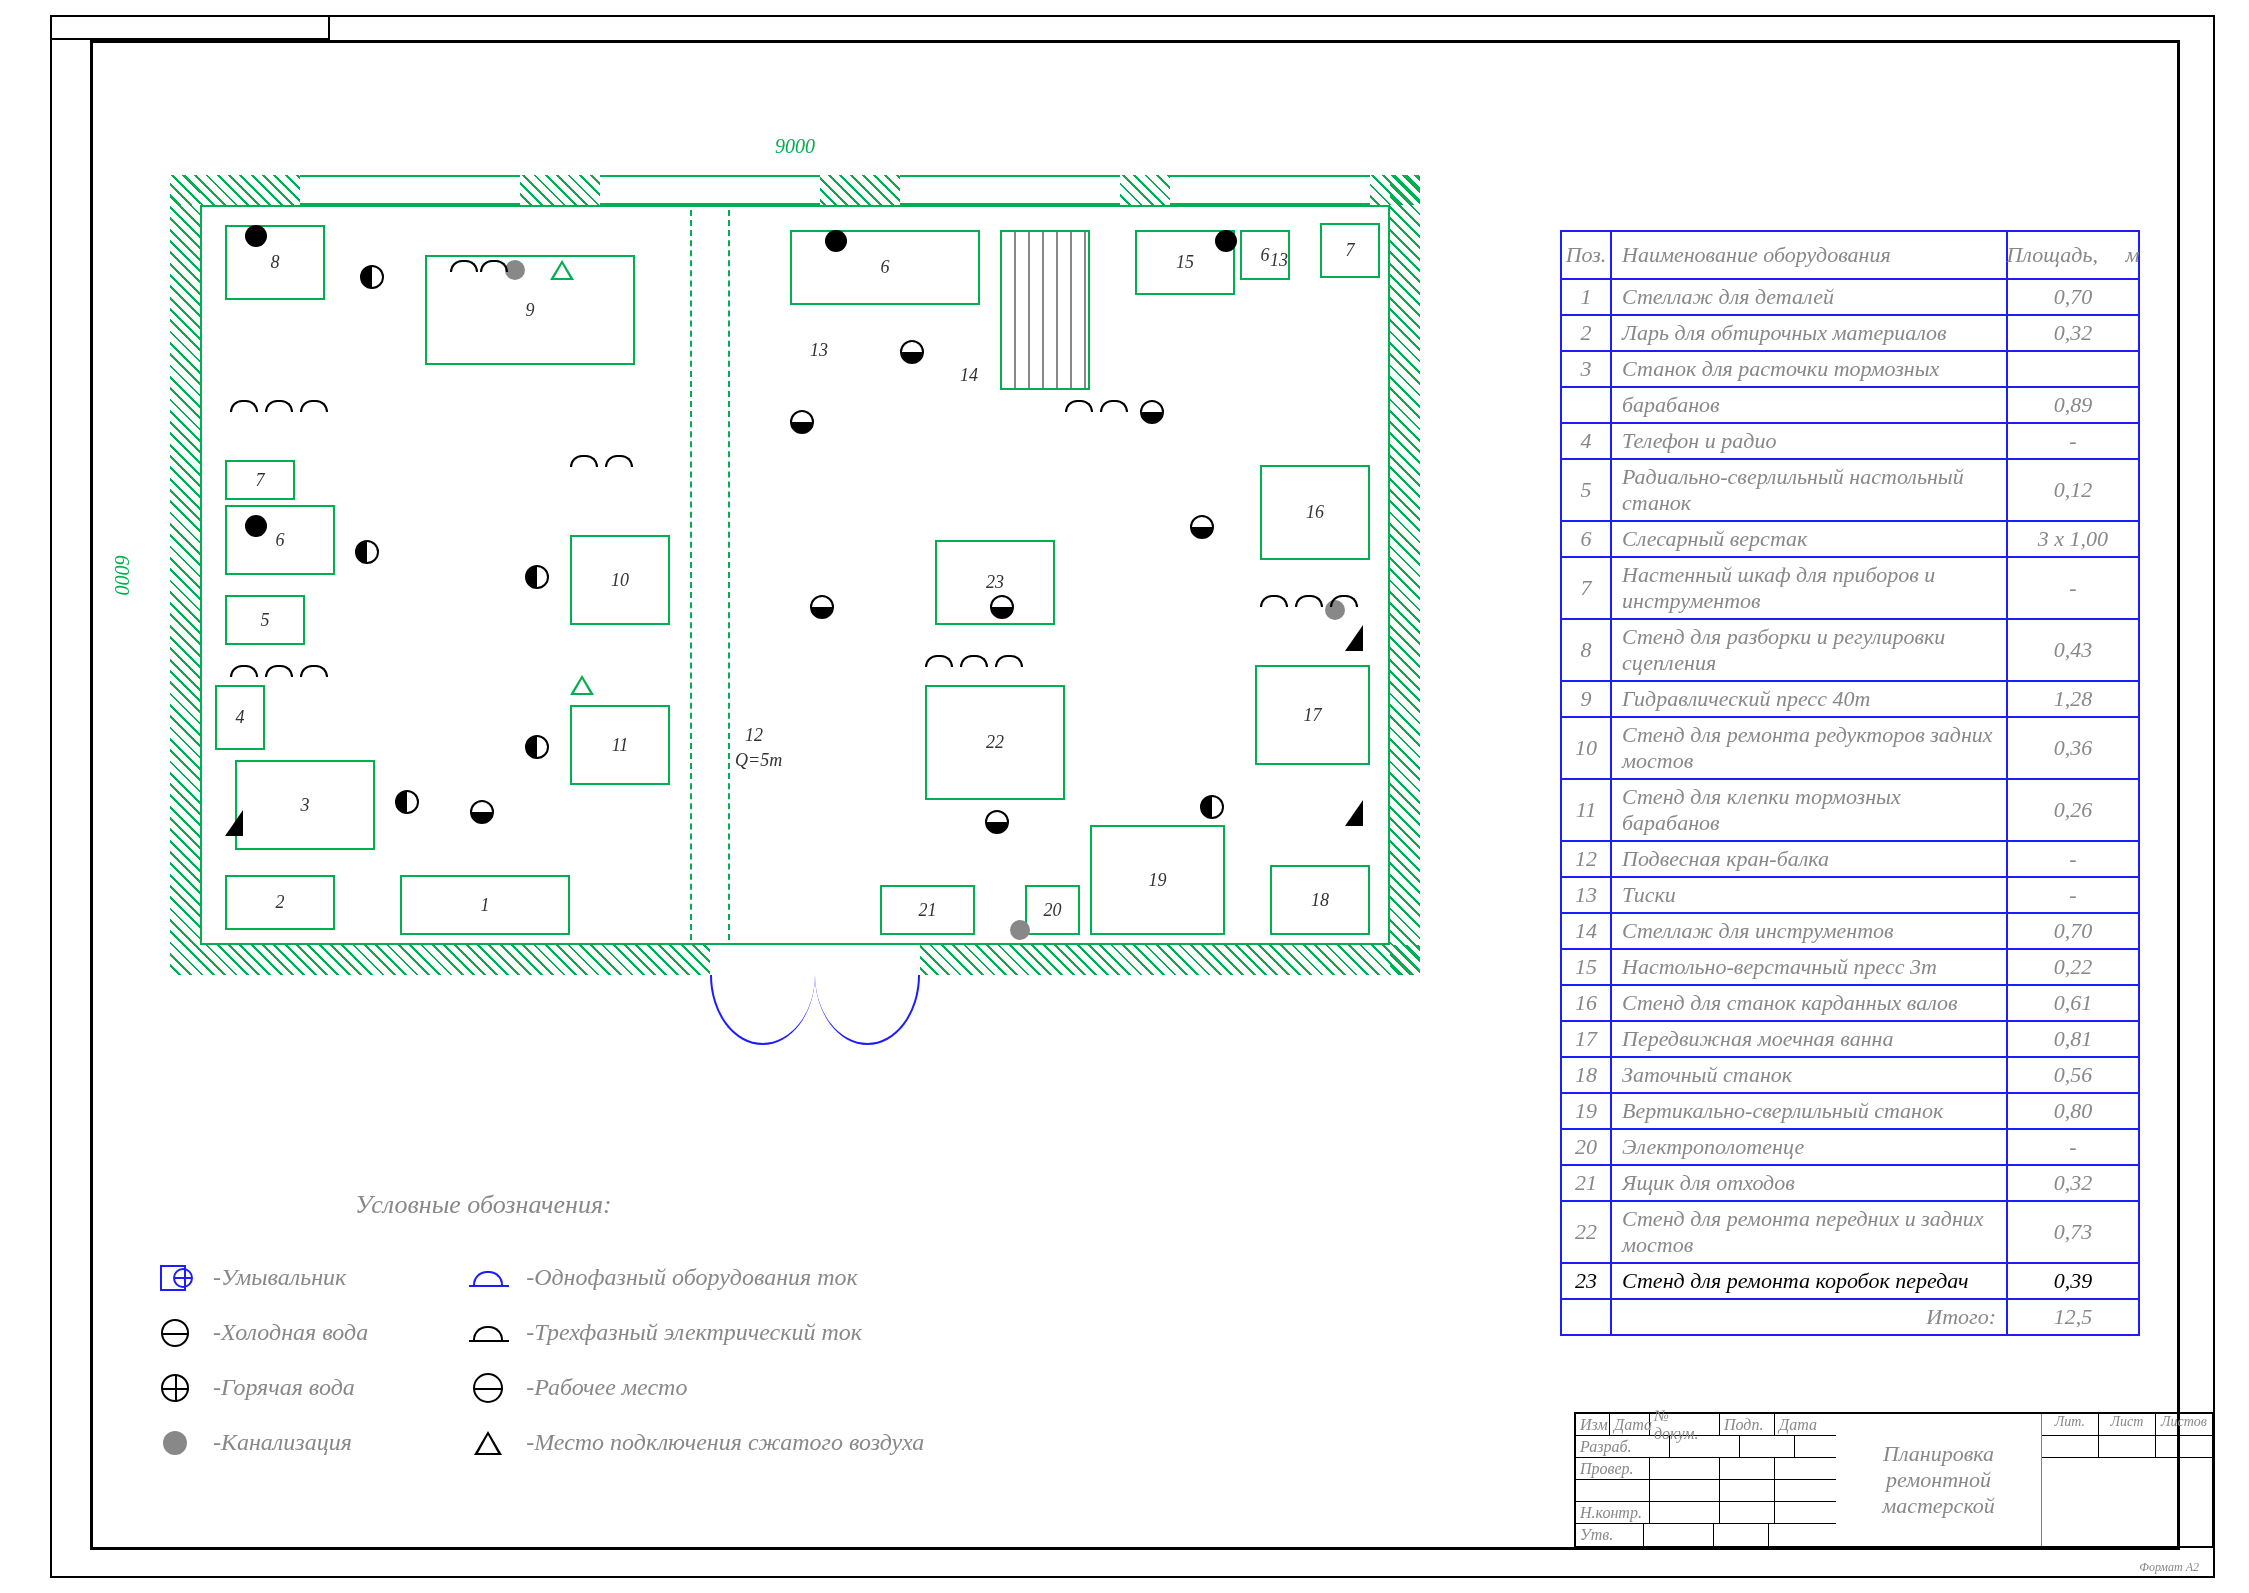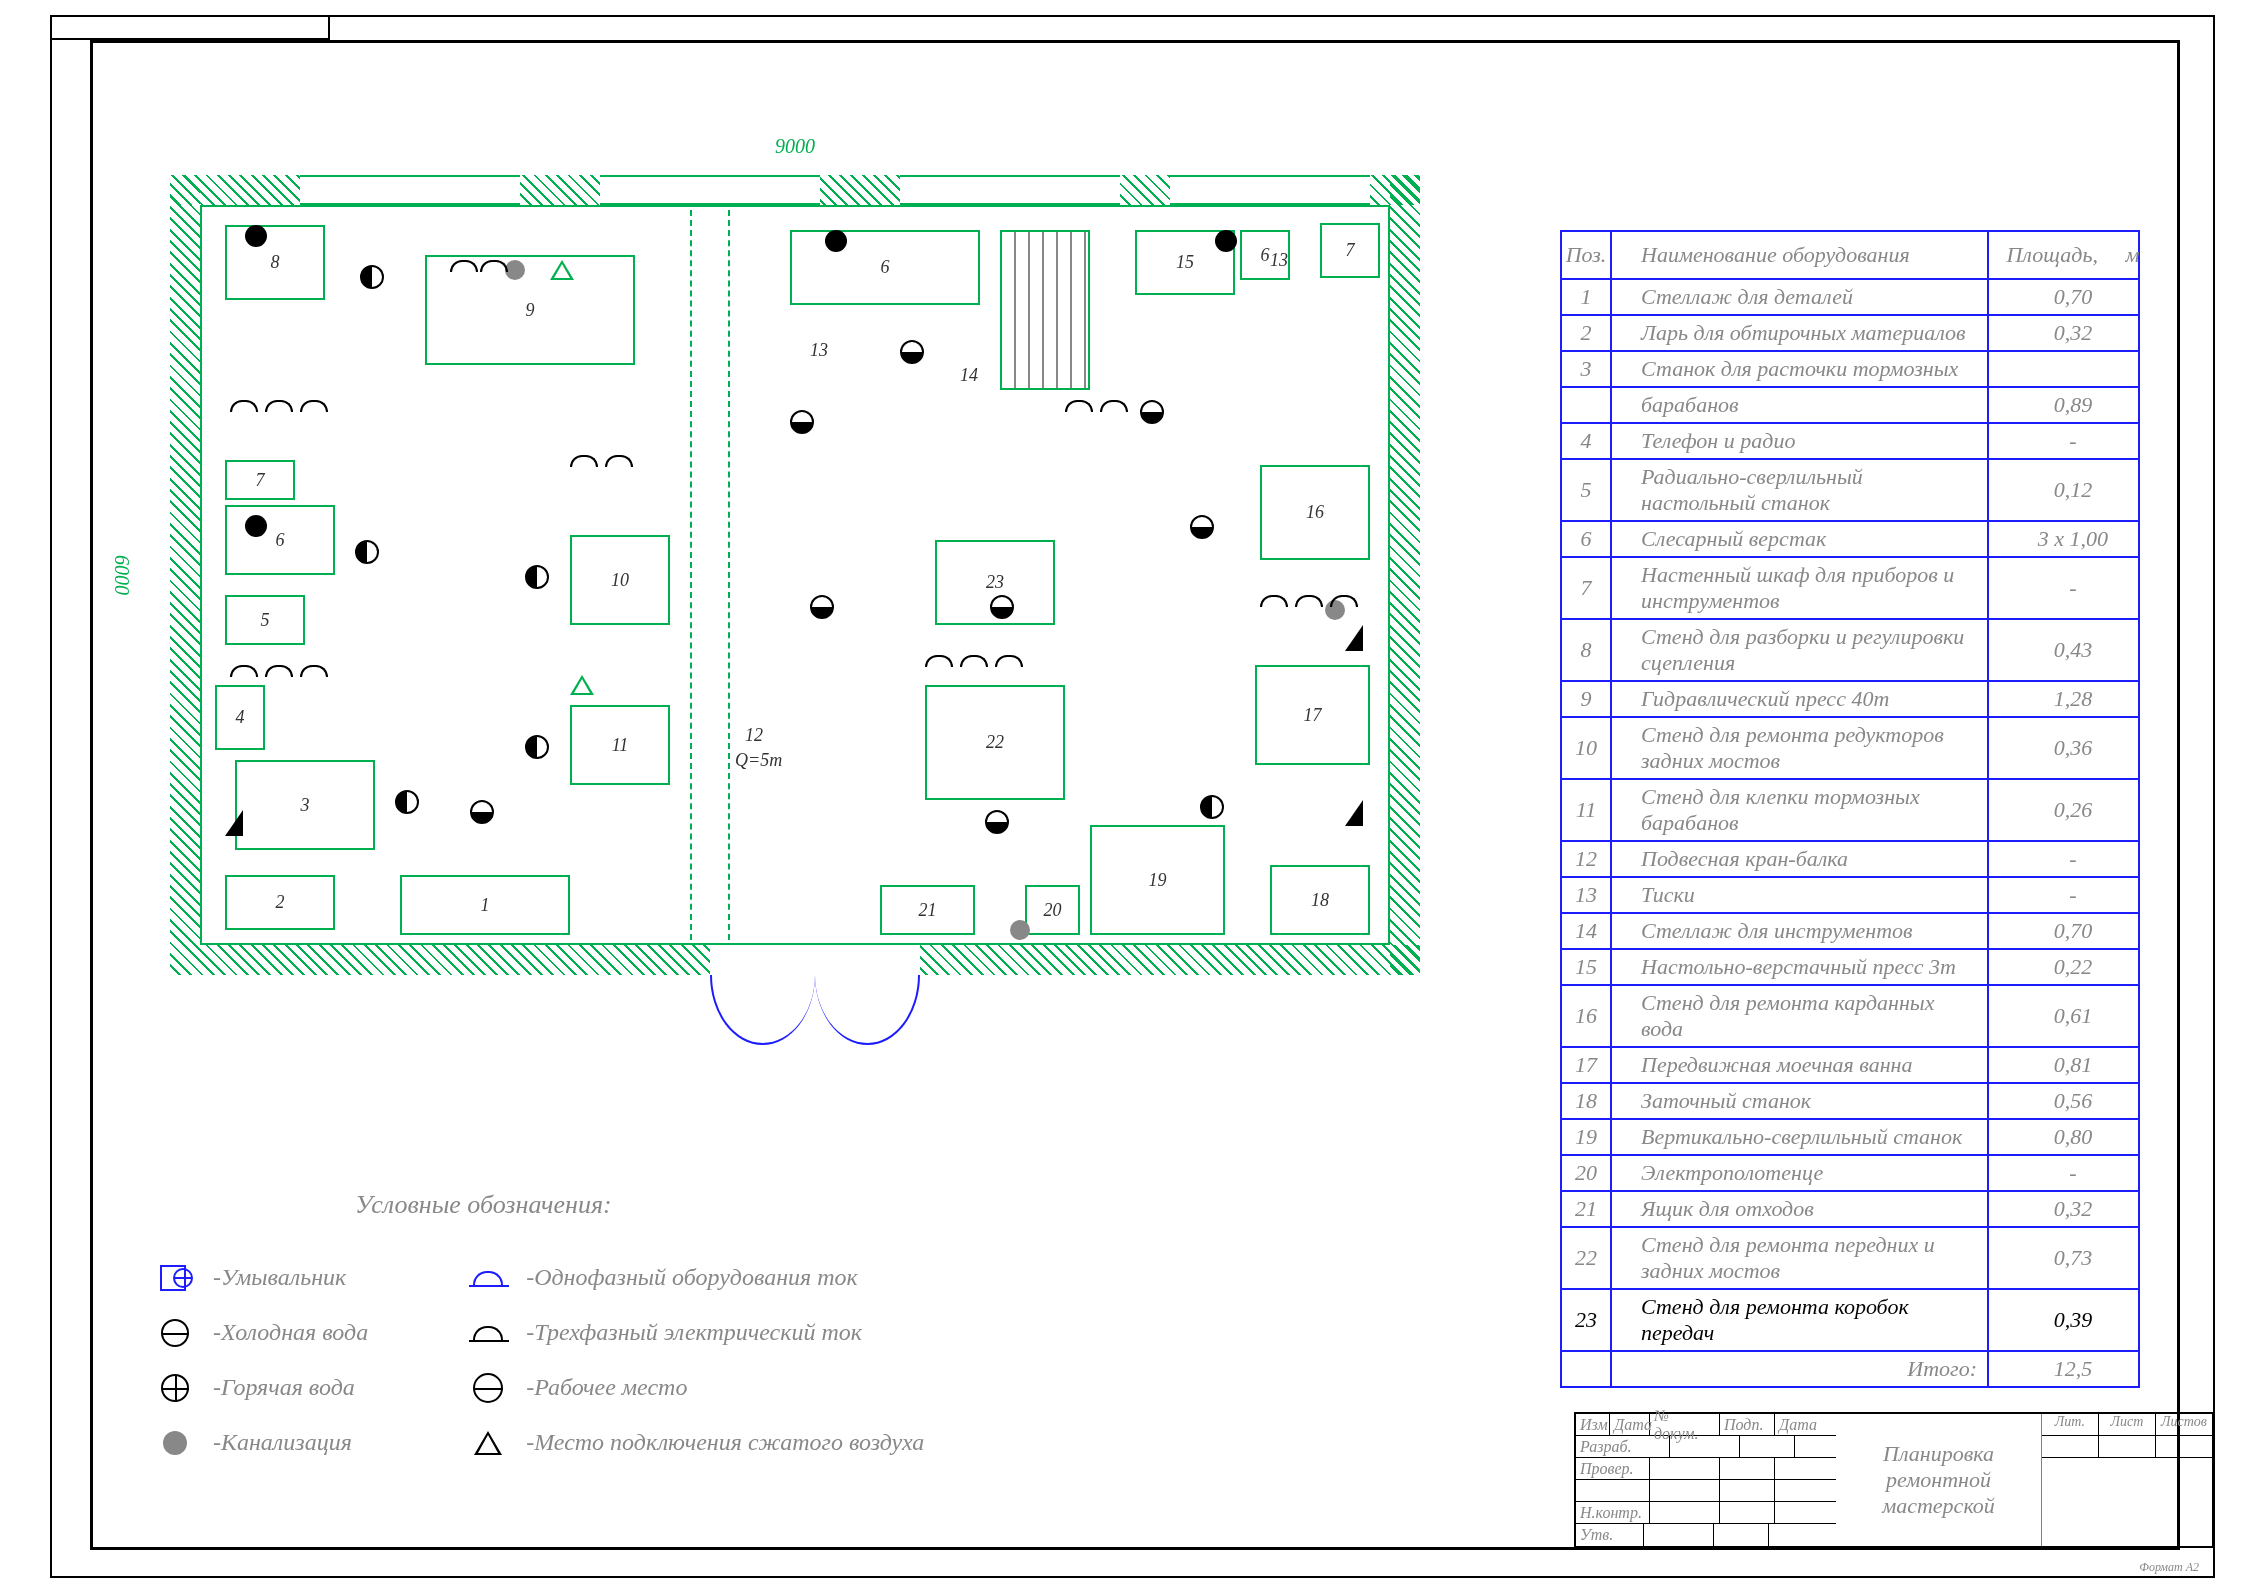--- a/index.html
+++ b/index.html
@@ -120,21 +120,20 @@
     width: 580px;
     font-size: 22px;
     font-style: italic;
     color: #888;
   }
   .eqrow {
     display: flex;
     border-left: 2px solid #1c1cff;
     border-right: 2px solid #1c1cff;
     border-bottom: 2px solid #1c1cff;
-    gap: 19px;
   }
   .eqrow.header { border-top: 2px solid #1c1cff; height: 50px; }
   .eqrow > div {
     padding: 4px 10px;
     display: flex;
     align-items: center;
   }
   .c-pos { width: 50px; border-right: 2px solid #1c1cff; justify-content:center; }
   .c-name { flex: 1; border-right: 2px solid #1c1cff; }
   .c-area { width: 130px; justify-content:center; }
@@ -442,21 +441,21 @@
         <div class="c-name">Стеллаж для инструментов</div>
         <div class="c-area">0,70</div>
       </div>
       <div class="eqrow">
         <div class="c-pos">15</div>
         <div class="c-name">Настольно-верстачный пресс 3т</div>
         <div class="c-area">0,22</div>
       </div>
       <div class="eqrow">
         <div class="c-pos">16</div>
-        <div class="c-name">Стенд для ремонта карданных вода</div>
+        <div class="c-name">Стенд для станок карданных валов</div>
         <div class="c-area">0,61</div>
       </div>
       <div class="eqrow">
         <div class="c-pos">17</div>
         <div class="c-name">Передвижная моечная ванна</div>
         <div class="c-area">0,81</div>
       </div>
       <div class="eqrow">
         <div class="c-pos">18</div>
         <div class="c-name">Заточный станок</div>

